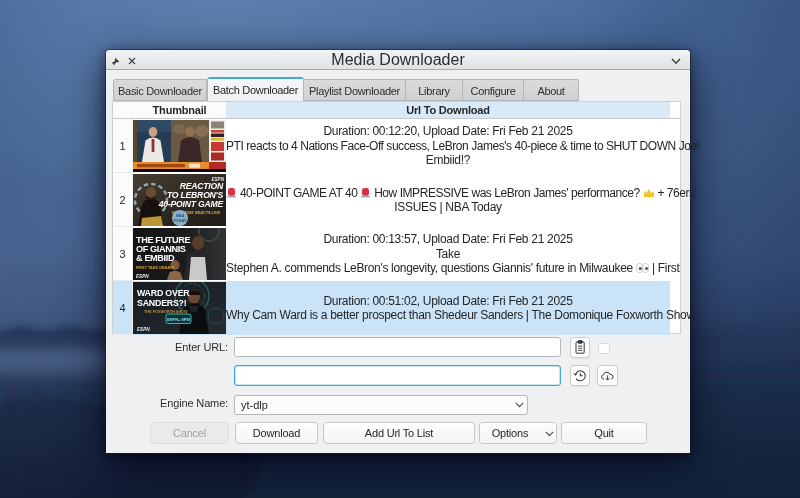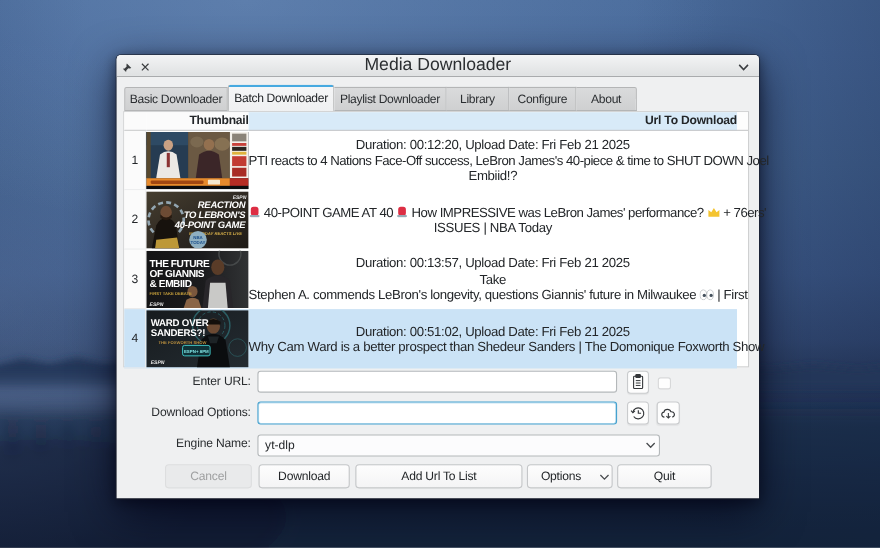--- a/index.html
+++ b/index.html
@@ -30,33 +30,33 @@
 .tab.first{border-left:1px solid #b4b5b6;border-top-left-radius:2px;}
 .tab.last{border-top-right-radius:2px;}
 .tab.sel{top:27px;height:25px;line-height:26px;
  background:linear-gradient(#45a9e0 0px, #45a9e0 2px, #f5f6f7 2px, #eff0f1 100%);
  border:1px solid #b4b5b6;border-bottom:none;border-top:none;
  border-top-left-radius:2.5px;border-top-right-radius:2.5px;color:#232629;}
 
 .table{position:absolute;left:6px;top:51px;width:569px;height:233px;background:#ffffff;
  border:1px solid #cfd0d1;}
 .th{position:absolute;top:0;height:17px;line-height:17px;font-size:11px;font-weight:bold;letter-spacing:-0.2px;
- color:#232629;text-align:right;border-bottom:1px solid #c8c9ca;}
+ color:#232629;text-align:center;border-bottom:1px solid #c8c9ca;}
 .rownum{position:absolute;left:0;width:20px;font-size:11px;color:#232629;text-align:center;background:#fbfbfb;border-right:1px solid #eeeeee;border-bottom:1px solid #e9eaeb;}
 .cellu{position:absolute;left:113px;width:444px;font-size:12px;letter-spacing:-0.3px;color:#232629;text-align:center;
  display:flex;flex-direction:column;justify-content:center;line-height:14.4px;white-space:nowrap;}
 .thumb{position:absolute;left:20px;width:93px;height:52px;}
 .sel4{background:#cbe3f6;}
 .emo{display:inline-block;vertical-align:-1px;}
 
 .lbl{position:absolute;font-size:11px;letter-spacing:-0.15px;color:#2b2e31;text-align:right;width:150px;}
 .inp{position:absolute;left:128px;width:327px;background:#ffffff;border:1px solid #b4b8ba;border-radius:3px;}
 .ibtn{position:absolute;background:#fdfdfd;border:1px solid #c9cbcd;border-radius:3.5px;box-shadow:0 1px 1px rgba(0,0,0,.05);}
 .cbox{position:absolute;left:492px;top:293px;width:12px;height:11px;background:#fefefe;border:1px solid #d7d8d9;border-radius:2.5px;}
-.combo{position:absolute;left:128px;top:345px;width:366px;height:20px;background:#fcfcfd;border:1px solid #b4b8ba;border-radius:3px;
+.combo{position:absolute;left:128px;top:345px;width:294px;height:20px;background:#fcfcfd;border:1px solid #b4b8ba;border-radius:3px;
  font-size:11px;color:#232629;line-height:18px;padding-left:6px;}
 .btn{position:absolute;top:372px;height:22px;line-height:20px;text-align:center;font-size:11px;letter-spacing:-0.2px;color:#232629;
  background:linear-gradient(#fdfdfd,#f4f4f5);border:1px solid #c5c7c9;border-radius:3.5px;}
 .btn.dis{background:#e9eaeb;border:1px solid #dddedf;color:#9fa0a1;}
 svg{display:block;}
 </style>
 </head>
 <body>
 <div class="desktop">
 <svg class="scene" width="800" height="498" viewBox="0 0 800 498">
@@ -232,21 +232,20 @@
       <text x="4" y="14" font-size="8.8" font-weight="bold" fill="#ffffff" letter-spacing="-0.2">WARD OVER</text>
       <text x="4" y="23.5" font-size="8.8" font-weight="bold" fill="#ffffff" letter-spacing="-0.2">SANDERS?!</text>
       <text x="11" y="30.5" font-size="3.8" font-weight="bold" fill="#b98f3e">THE FOXWORTH SHOW</text>
       <rect x="33" y="32" width="25" height="9.5" rx="1.8" fill="#0f3238" stroke="#3fc3c3" stroke-width="0.9"></rect>
       <text x="45.5" y="38.5" font-size="4" font-weight="bold" fill="#7fe3e3" text-anchor="middle">ESPN+ 8PM</text>
       <text x="4" y="49" font-size="4.6" font-weight="bold" font-style="italic" fill="#e8e8e8">ESPN</text>
     </svg>
   </div>
 
   <div class="lbl" style="left:-28px;top:291px;">Enter URL:</div>
-  <div class="lbl" style="left:-28px;top:319px;">Download Options:</div>
   <div class="lbl" style="left:-28px;top:347px;">Engine Name:</div>
   <div class="inp" style="top:287px;height:20px;"></div>
   <div class="inp" style="top:315px;height:21px;border:1px solid #46a2cf;box-shadow:inset 0 0 0 0.5px rgba(70,162,207,.6);"></div>
   <div class="combo">yt-dlp<svg style="position:absolute;right:3px;top:6px;" width="9" height="6" viewBox="0 0 9 6">
           <path d="M0.8,0.8 L4.5,4.6 L8.2,0.8" stroke="#4a4d50" stroke-width="1.2" fill="none"></path>
         </svg></div>
   <div class="ibtn" style="left:464px;top:287px;width:20px;height:21px;">
     <svg width="18" height="19" viewBox="0 0 18 19" style="margin:0 auto;">
           <g fill="none" stroke="#34373a" stroke-width="1">
             <rect x="5" y="4" width="8.2" height="11.2" rx="0.8"></rect>

